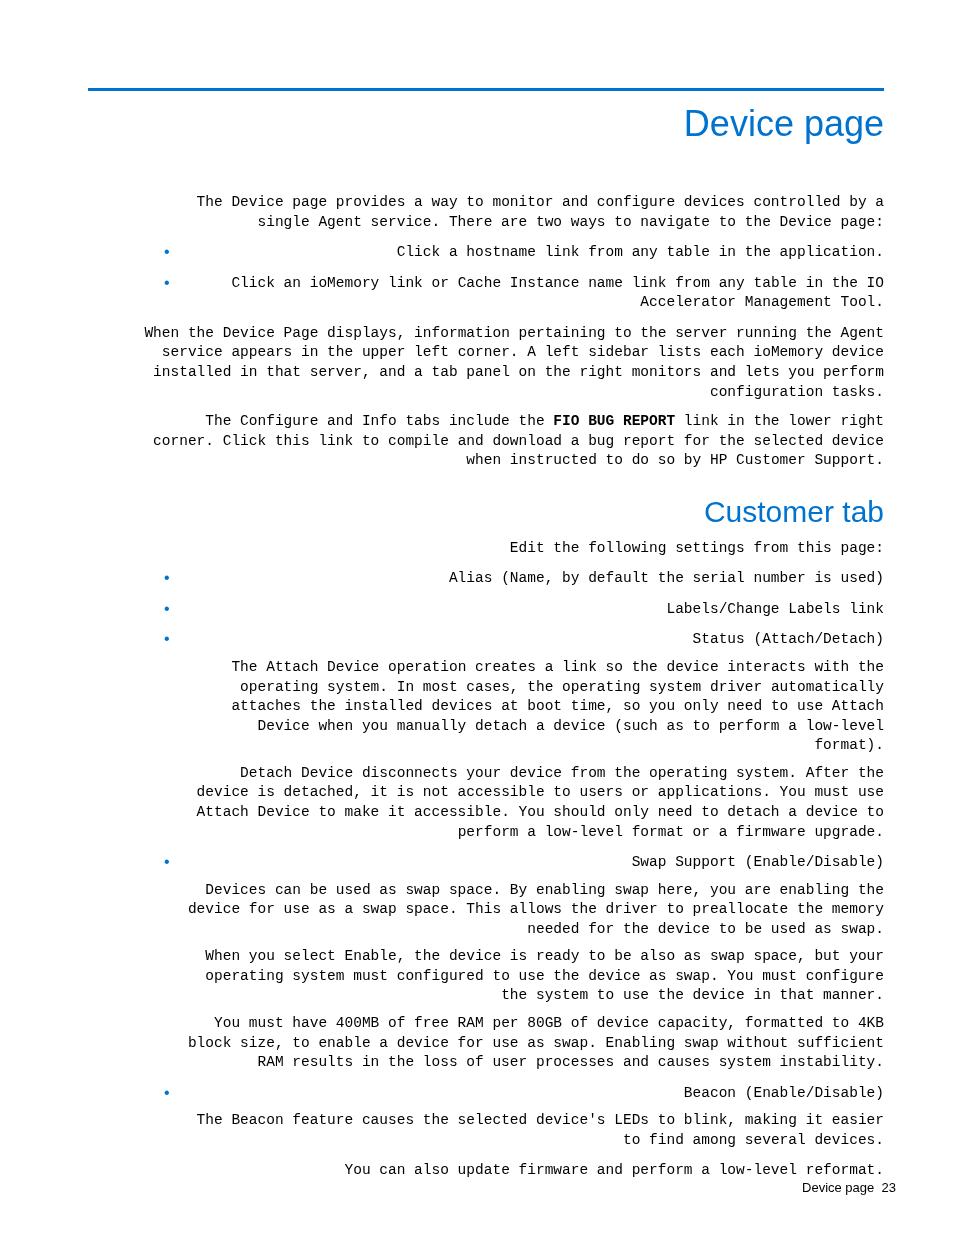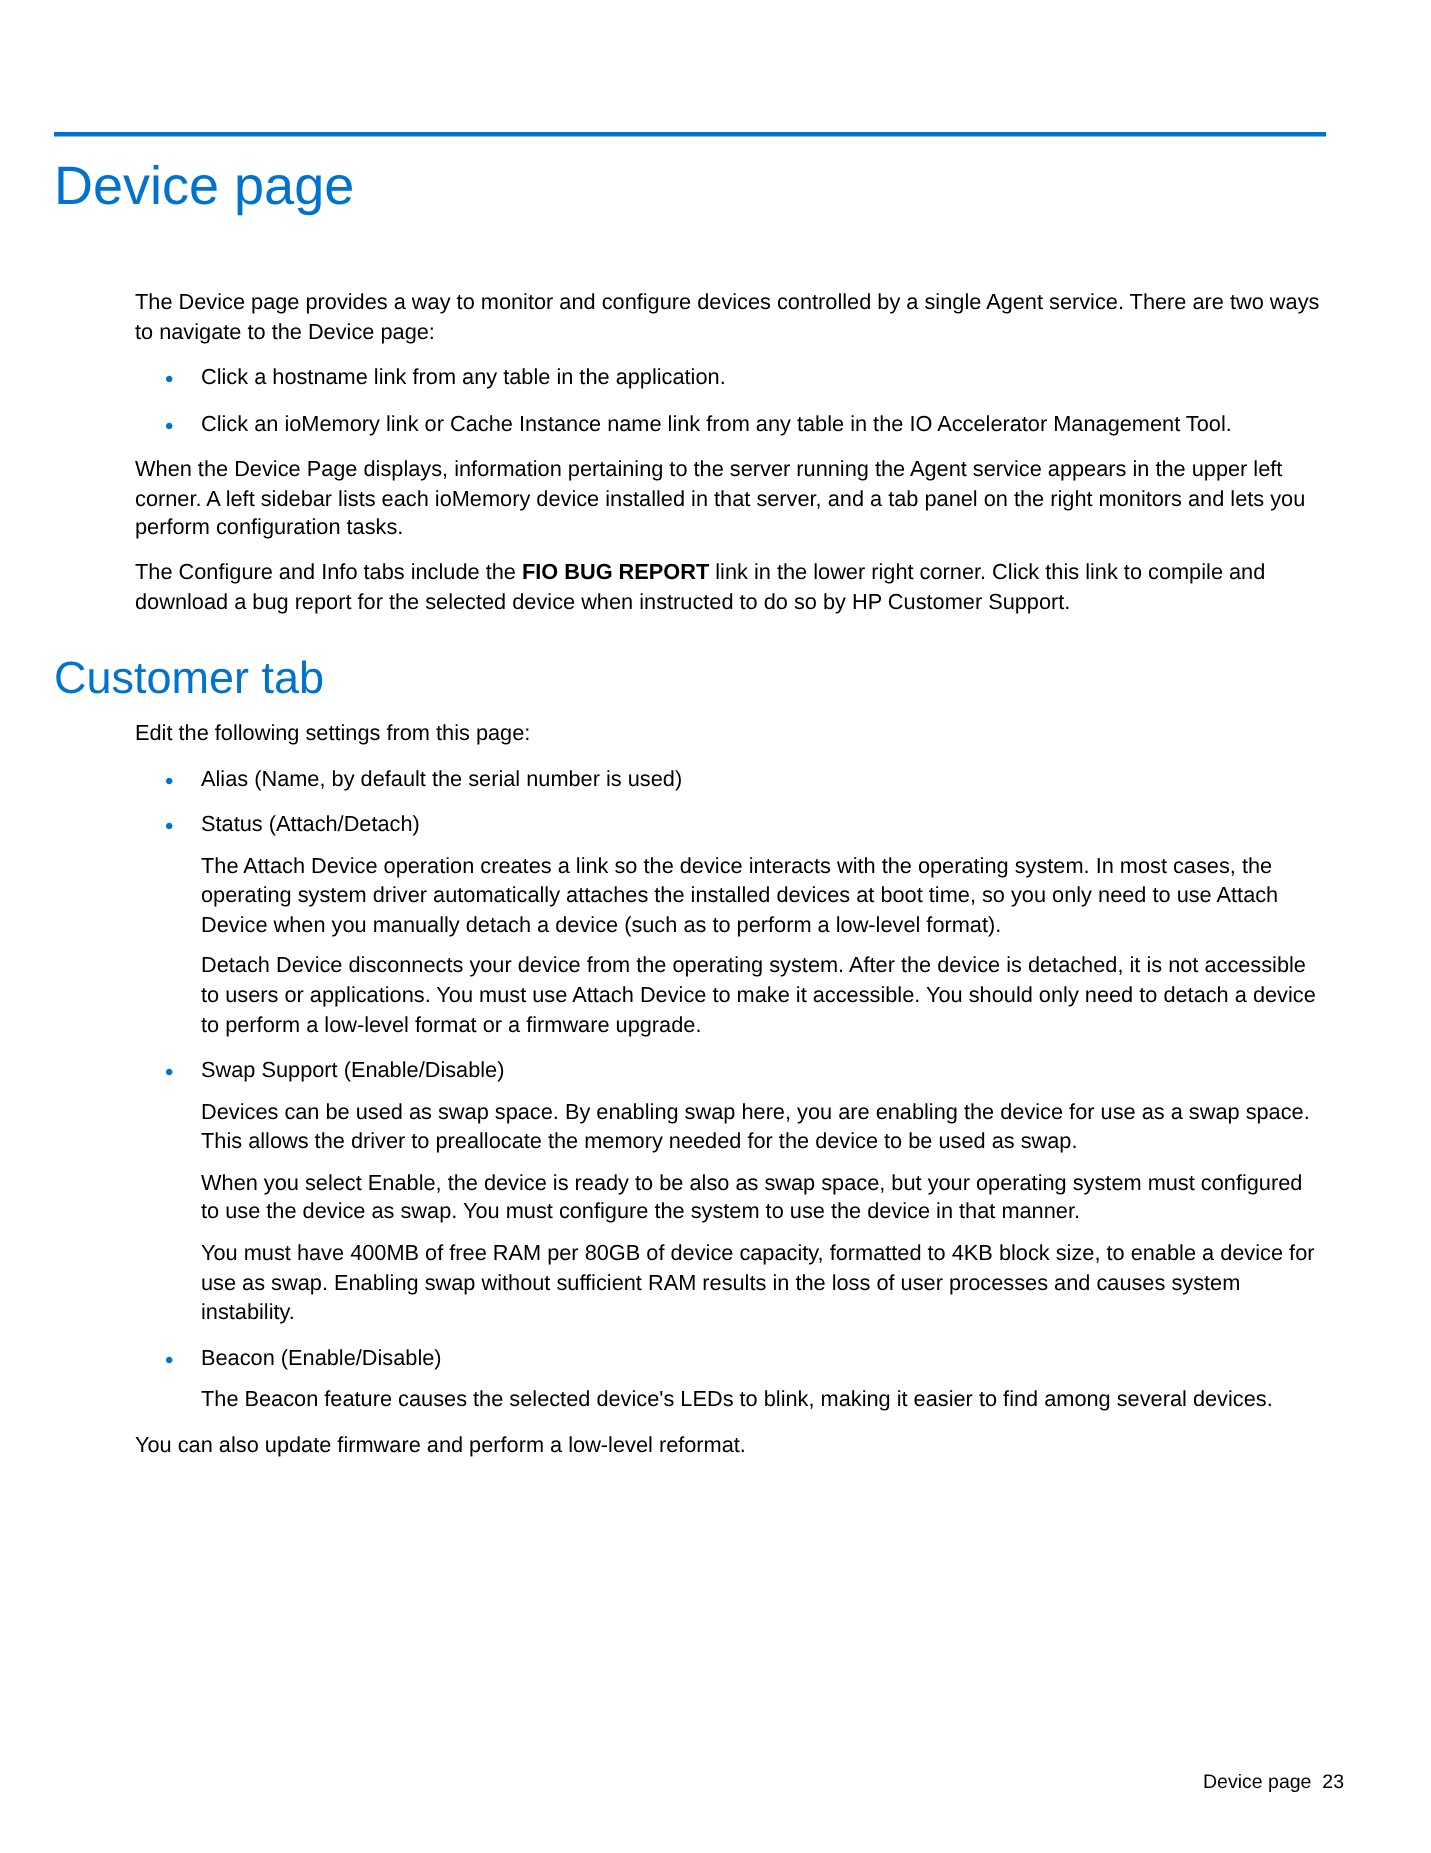--- a/index.html
+++ b/index.html
@@ -4,24 +4,25 @@
 <style>
   body {
     margin: 0;
     padding: 0;
     font-family: Arial, Helvetica, sans-serif;
     background: #fff;
     color: #000;
     width: 954px;
   }
   .page {
-    padding: 88px 70px 40px 36px;
+    padding: 88px 70px 40px 88px;
     box-sizing: border-box;
     position: relative;
     min-height: 1235px;
+    text-align: right;
   }
   .top-rule {
     border-top: 3px solid #0073cf;
     margin-bottom: 12px;
     width: 100%;
   }
   h1.title {
     font-family: "Arial Narrow", Arial, sans-serif;
     font-stretch: condensed;
     font-weight: 400;
@@ -33,20 +34,21 @@
   h2.subtitle {
     font-family: "Arial Narrow", Arial, sans-serif;
     font-stretch: condensed;
     font-weight: 400;
     font-size: 30px;
     color: #0073cf;
     margin: 24px 0 8px 0;
   }
   .body-col {
     margin-left: 54px;
+    font-family: Liberation Mono, monospace;
   }
   p {
     font-size: 14.5px;
     line-height: 1.35;
     margin: 10px 0;
   }
   ul {
     list-style: none;
     padding: 0;
     margin: 4px 0;
@@ -101,20 +103,21 @@
     </p>
   </div>
 
   <h2 class="subtitle">Customer tab</h2>
 
   <div class="body-col">
     <p>Edit the following settings from this page:</p>
 
     <ul>
       <li>Alias (Name, by default the serial number is used)</li>
+      <li>Labels/Change Labels link</li>
       <li>
         <span>Status (Attach/Detach)</span>
         <div class="li-body">
           <p>The Attach Device operation creates a link so the device interacts with the operating system. In most cases, the operating system driver automatically attaches the installed devices at boot time, so you only need to use Attach Device when you manually detach a device (such as to perform a low-level format).</p>
           <p>Detach Device disconnects your device from the operating system. After the device is detached, it is not accessible to users or applications. You must use Attach Device to make it accessible. You should only need to detach a device to perform a low-level format or a firmware upgrade.</p>
         </div>
       </li>
       <li>
         <span>Swap Support (Enable/Disable)</span>
         <div class="li-body">

